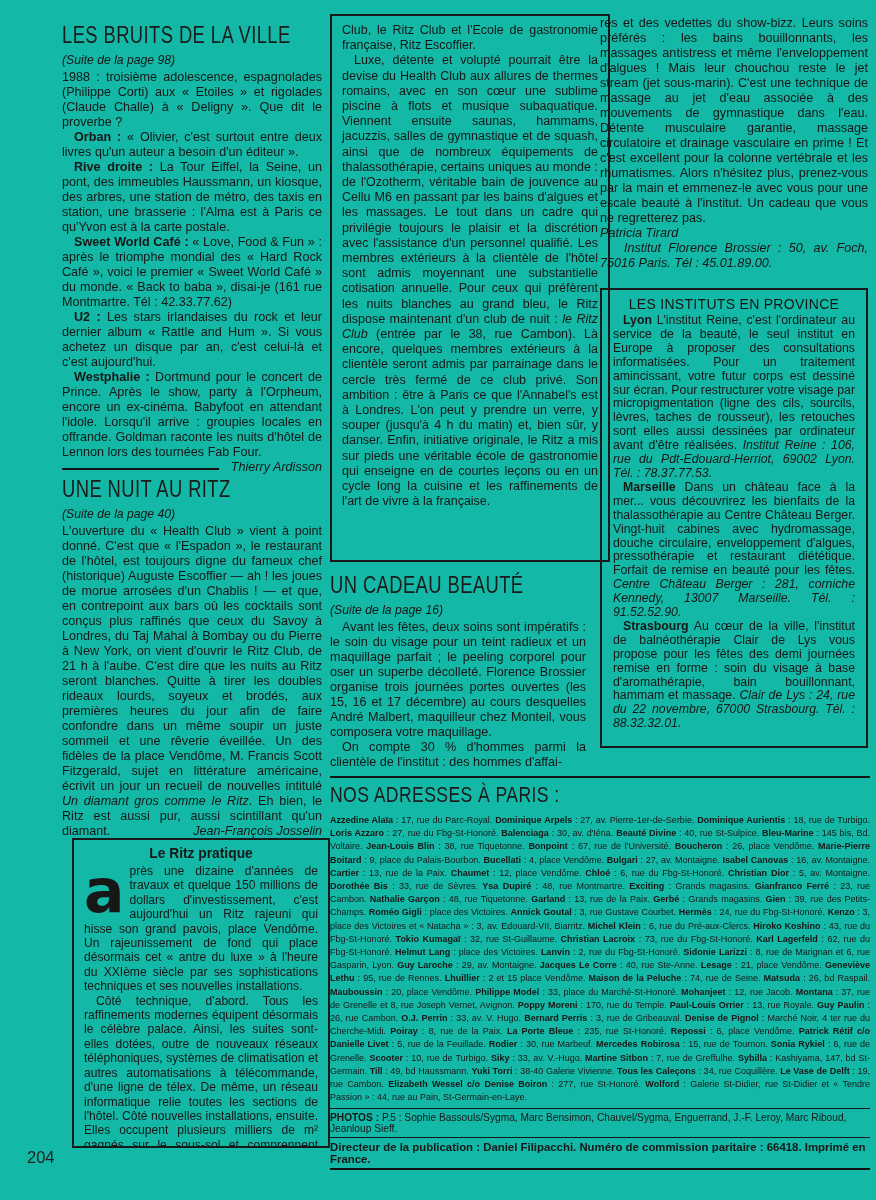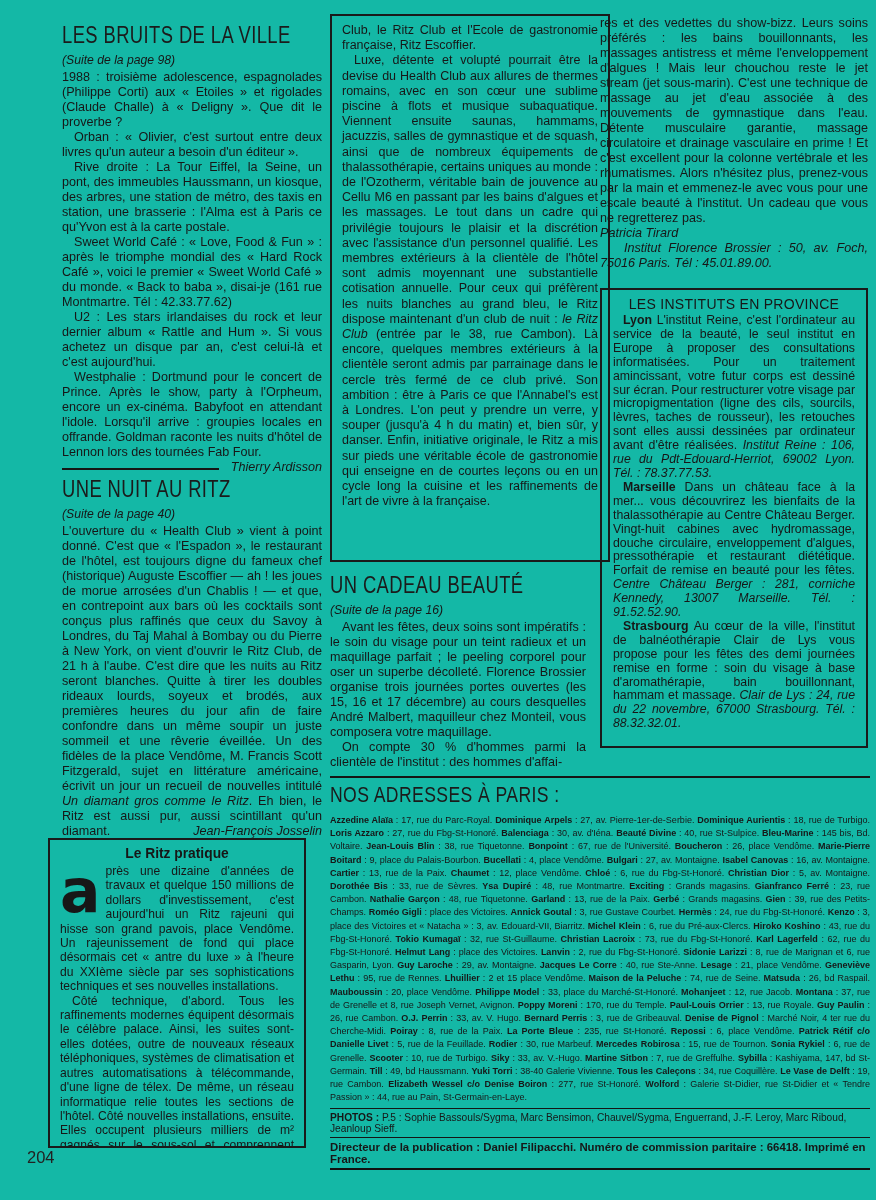--- a/index.html
+++ b/index.html
@@ -11,34 +11,34 @@
     -webkit-hyphens:auto; hyphens:auto;
   }
   .headline {
     display:inline-block; font-size:23px; font-weight:400; letter-spacing:.5px;
     transform:scaleX(.8); transform-origin:0 100%;
     margin:0 0 4px; white-space:nowrap; color:#1b1b1b;
   }
   .suite { font-style:italic; font-size:12.2px; line-height:15px; margin:0 0 2px; }
   .para { font-size:12.6px; line-height:15px; margin:0; text-align:justify; }
   .ind { text-indent:12px; }
-  .lbl { font-weight:400; }
+  .lbl { font-weight:700; }
   .sigf { float:right; font-style:italic; }
   .sigline { text-align:left; font-style:italic; font-size:12.6px; line-height:15px; margin:0; }
   .addr-ital { font-style:italic; font-size:12.6px; line-height:15px; margin:0; text-indent:24px; text-align:justify; }
   .rule { border:0; border-top:2.2px solid #151515; margin:8px 0 6px; }
 
   .col-left  { position:absolute; left:62px;  top:22px;  width:260px; }
   .mid-box   { position:absolute; left:330px; top:14px;  width:280px; height:548px;
                border:2px solid #1a1a1a; padding:7px 10px; overflow:hidden; }
   .mid-box .para { font-size:12.5px; line-height:15.2px; }
   .mid-below { position:absolute; left:330px; top:572px; width:256px; }
   .col-right { position:absolute; left:600px; top:16px;  width:268px; }
 
-  .ritz-box  { position:absolute; left:48px; top:838px; width:258px; height:310px;
+  .ritz-box  { position:absolute; left:72px; top:838px; width:258px; height:310px;
                border:2px solid #1a1a1a; padding:6px 10px; overflow:hidden; }
   .boxtitle  { font-weight:700; font-size:13.8px; text-align:center; margin:0 0 3px; }
   .ritz-box .para { font-size:12.1px; line-height:14.4px; }
   .dropcap   { float:left; font-size:60px; line-height:44px; font-weight:700;
                margin:5px 7px 2px 0; letter-spacing:-2px; font-family:"DejaVu Sans",sans-serif; }
 
   .province-box { position:absolute; left:600px; top:288px; width:268px; height:460px;
                border:2px solid #1a1a1a; padding:5px 11px; overflow:hidden; }
   .prov-title { font-size:14px; text-align:center; margin:1px 0 2px; letter-spacing:.3px; }
   .prov-p { font-size:12.3px; line-height:13.9px; text-indent:10px; }

